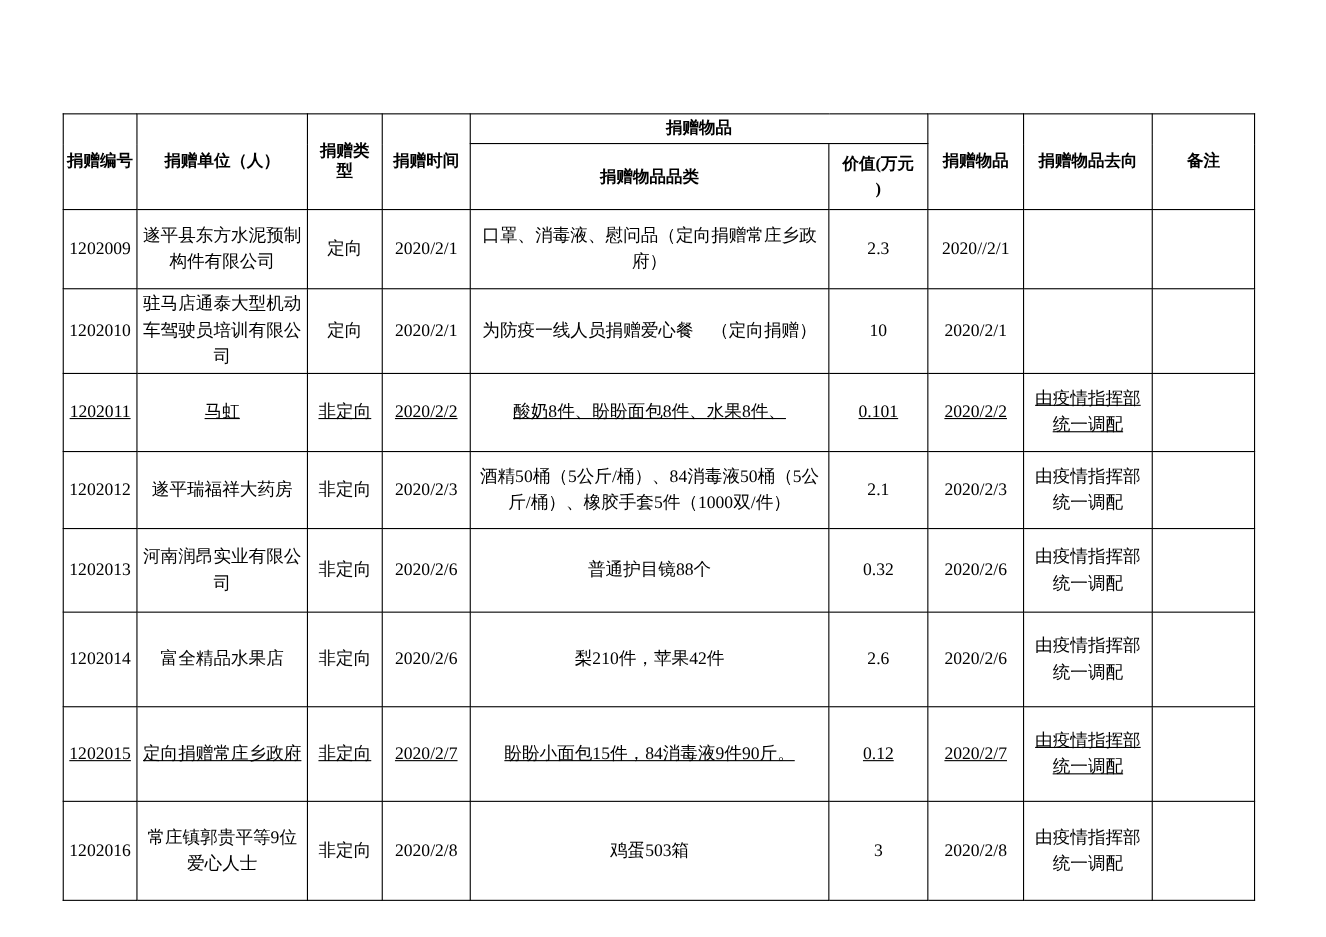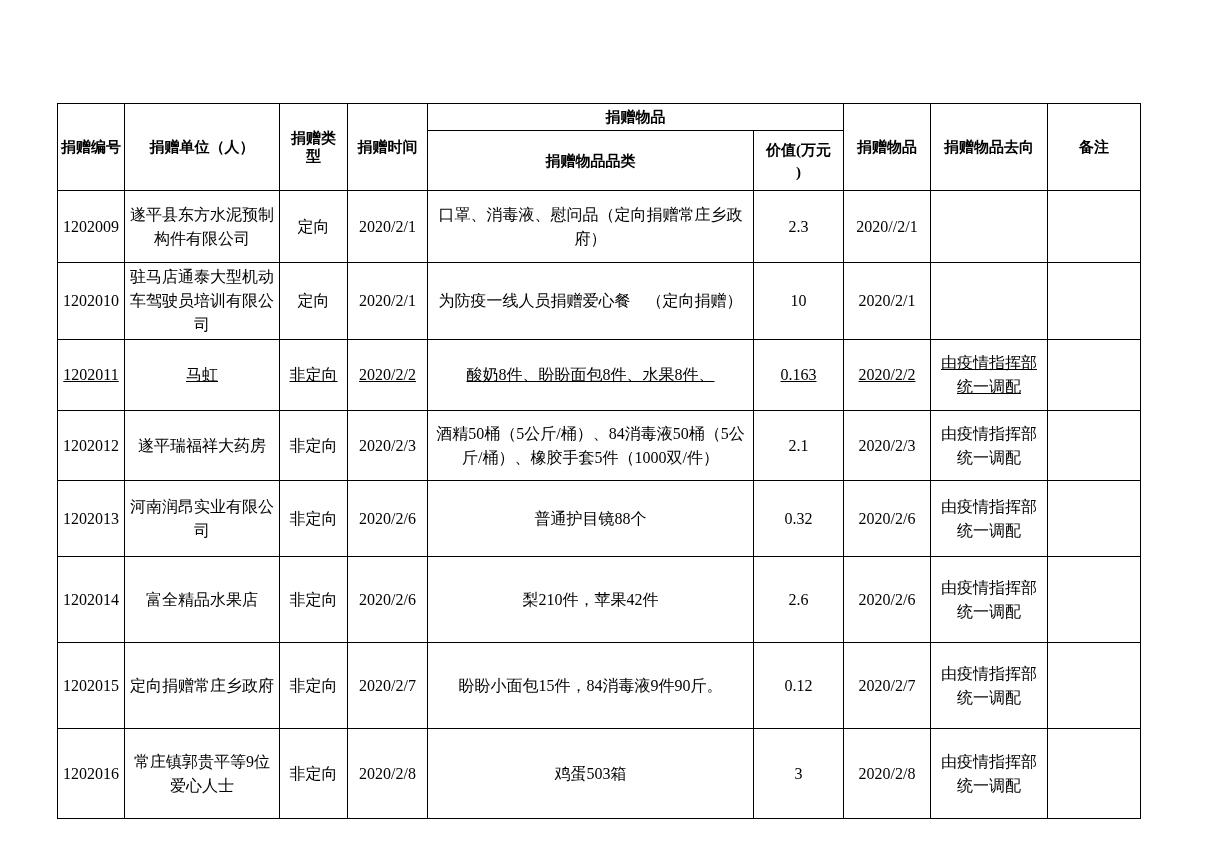--- a/index.html
+++ b/index.html
@@ -120,21 +120,21 @@
     <td>2020/2/1</td>
     <td></td>
     <td></td>
   </tr>
         <tr style="height: 71px; text-decoration: underline;">
     <td>1202011</td>
     <td>马虹</td>
     <td>非定向</td>
     <td>2020/2/2</td>
     <td>酸奶8件、盼盼面包8件、水果8件、</td>
-    <td>0.163</td>
+    <td>0.101</td>
     <td>2020/2/2</td>
     <td>由疫情指挥部统一调配</td>
     <td></td>
   </tr>
         <tr style="height: 70px;">
     <td>1202012</td>
     <td>遂平瑞福祥大药房</td>
     <td>非定向</td>
     <td>2020/2/3</td>
     <td>酒精50桶（5公斤/桶）、84消毒液50桶（5公斤/桶）、橡胶手套5件（1000双/件）</td>
@@ -158,21 +158,21 @@
     <td>1202014</td>
     <td>富全精品水果店</td>
     <td>非定向</td>
     <td>2020/2/6</td>
     <td>梨210件，苹果42件</td>
     <td>2.6</td>
     <td>2020/2/6</td>
     <td>由疫情指挥部统一调配</td>
     <td></td>
   </tr>
-        <tr style="height: 86px;">
+        <tr style="height: 86px; text-decoration: underline;">
     <td>1202015</td>
     <td>定向捐赠常庄乡政府</td>
     <td>非定向</td>
     <td>2020/2/7</td>
     <td>盼盼小面包15件，84消毒液9件90斤。</td>
     <td>0.12</td>
     <td>2020/2/7</td>
     <td>由疫情指挥部统一调配</td>
     <td></td>
   </tr>

